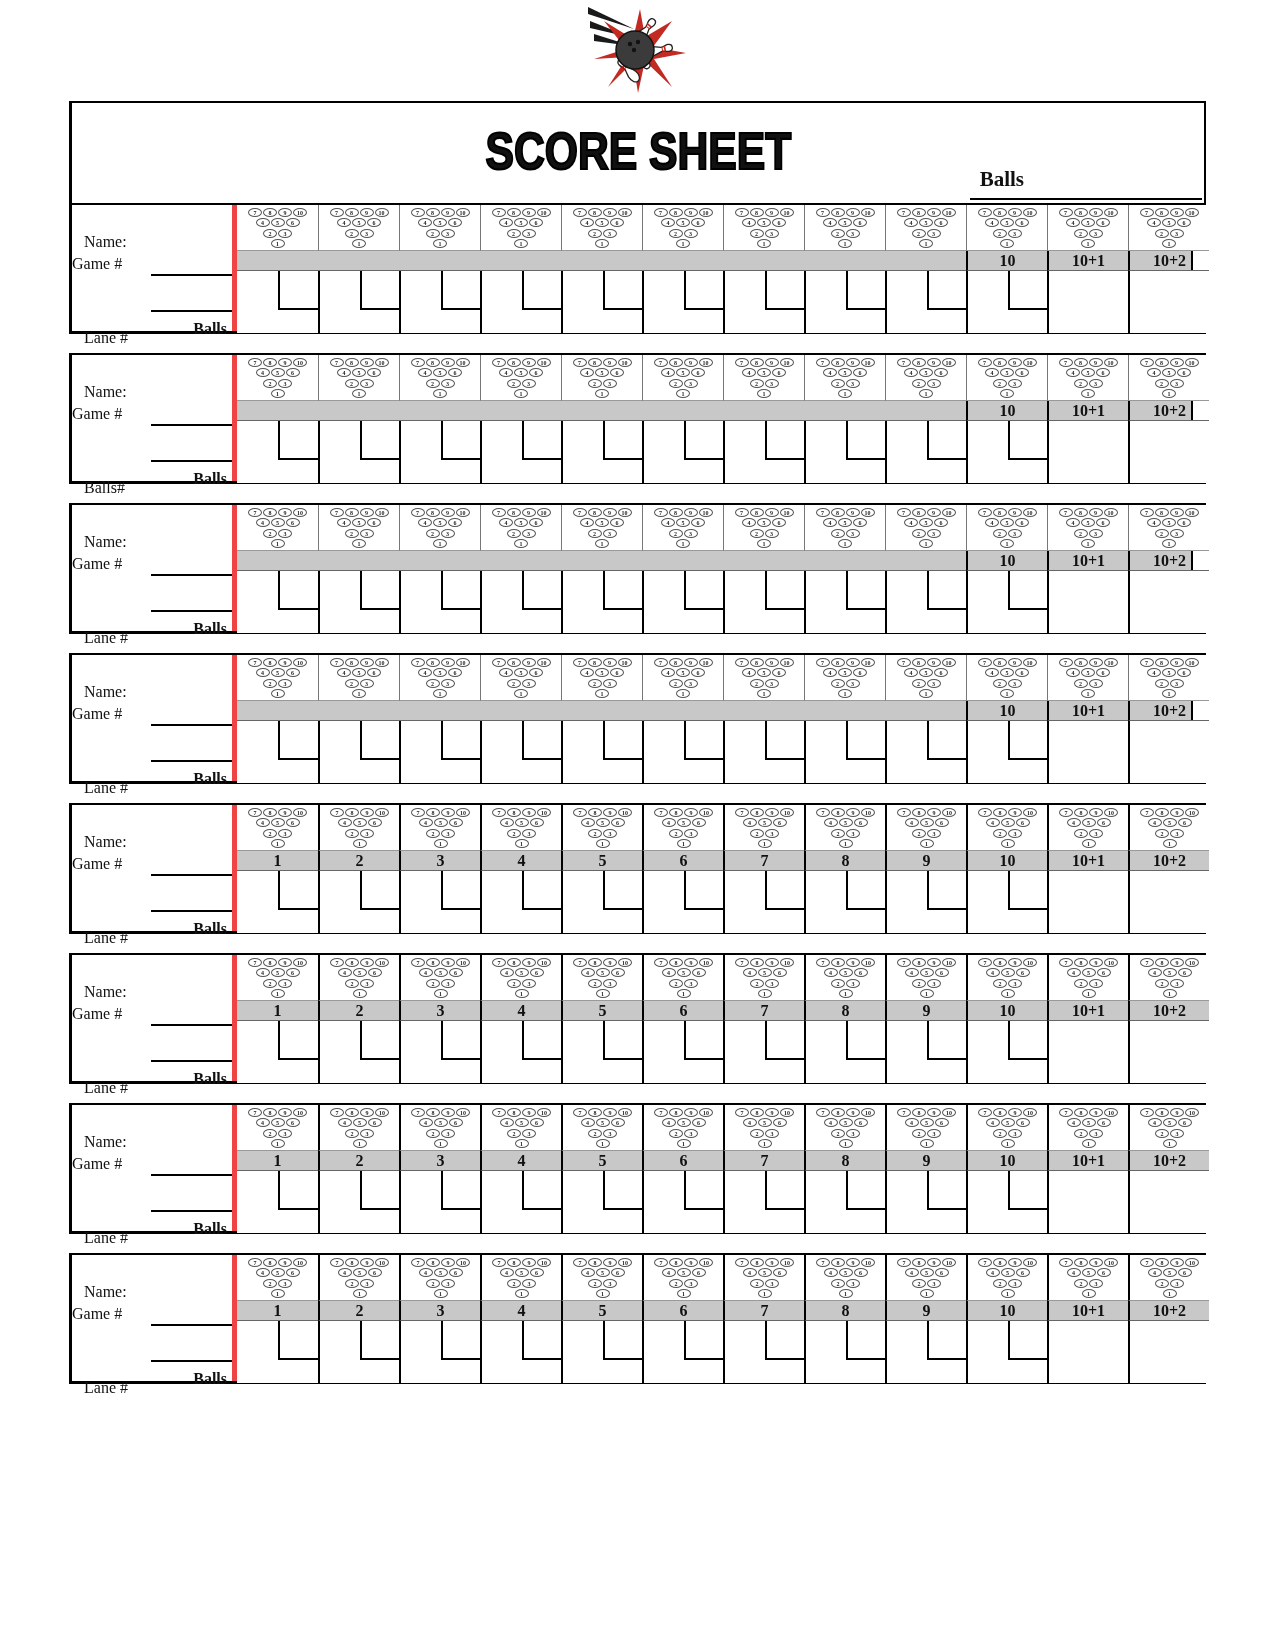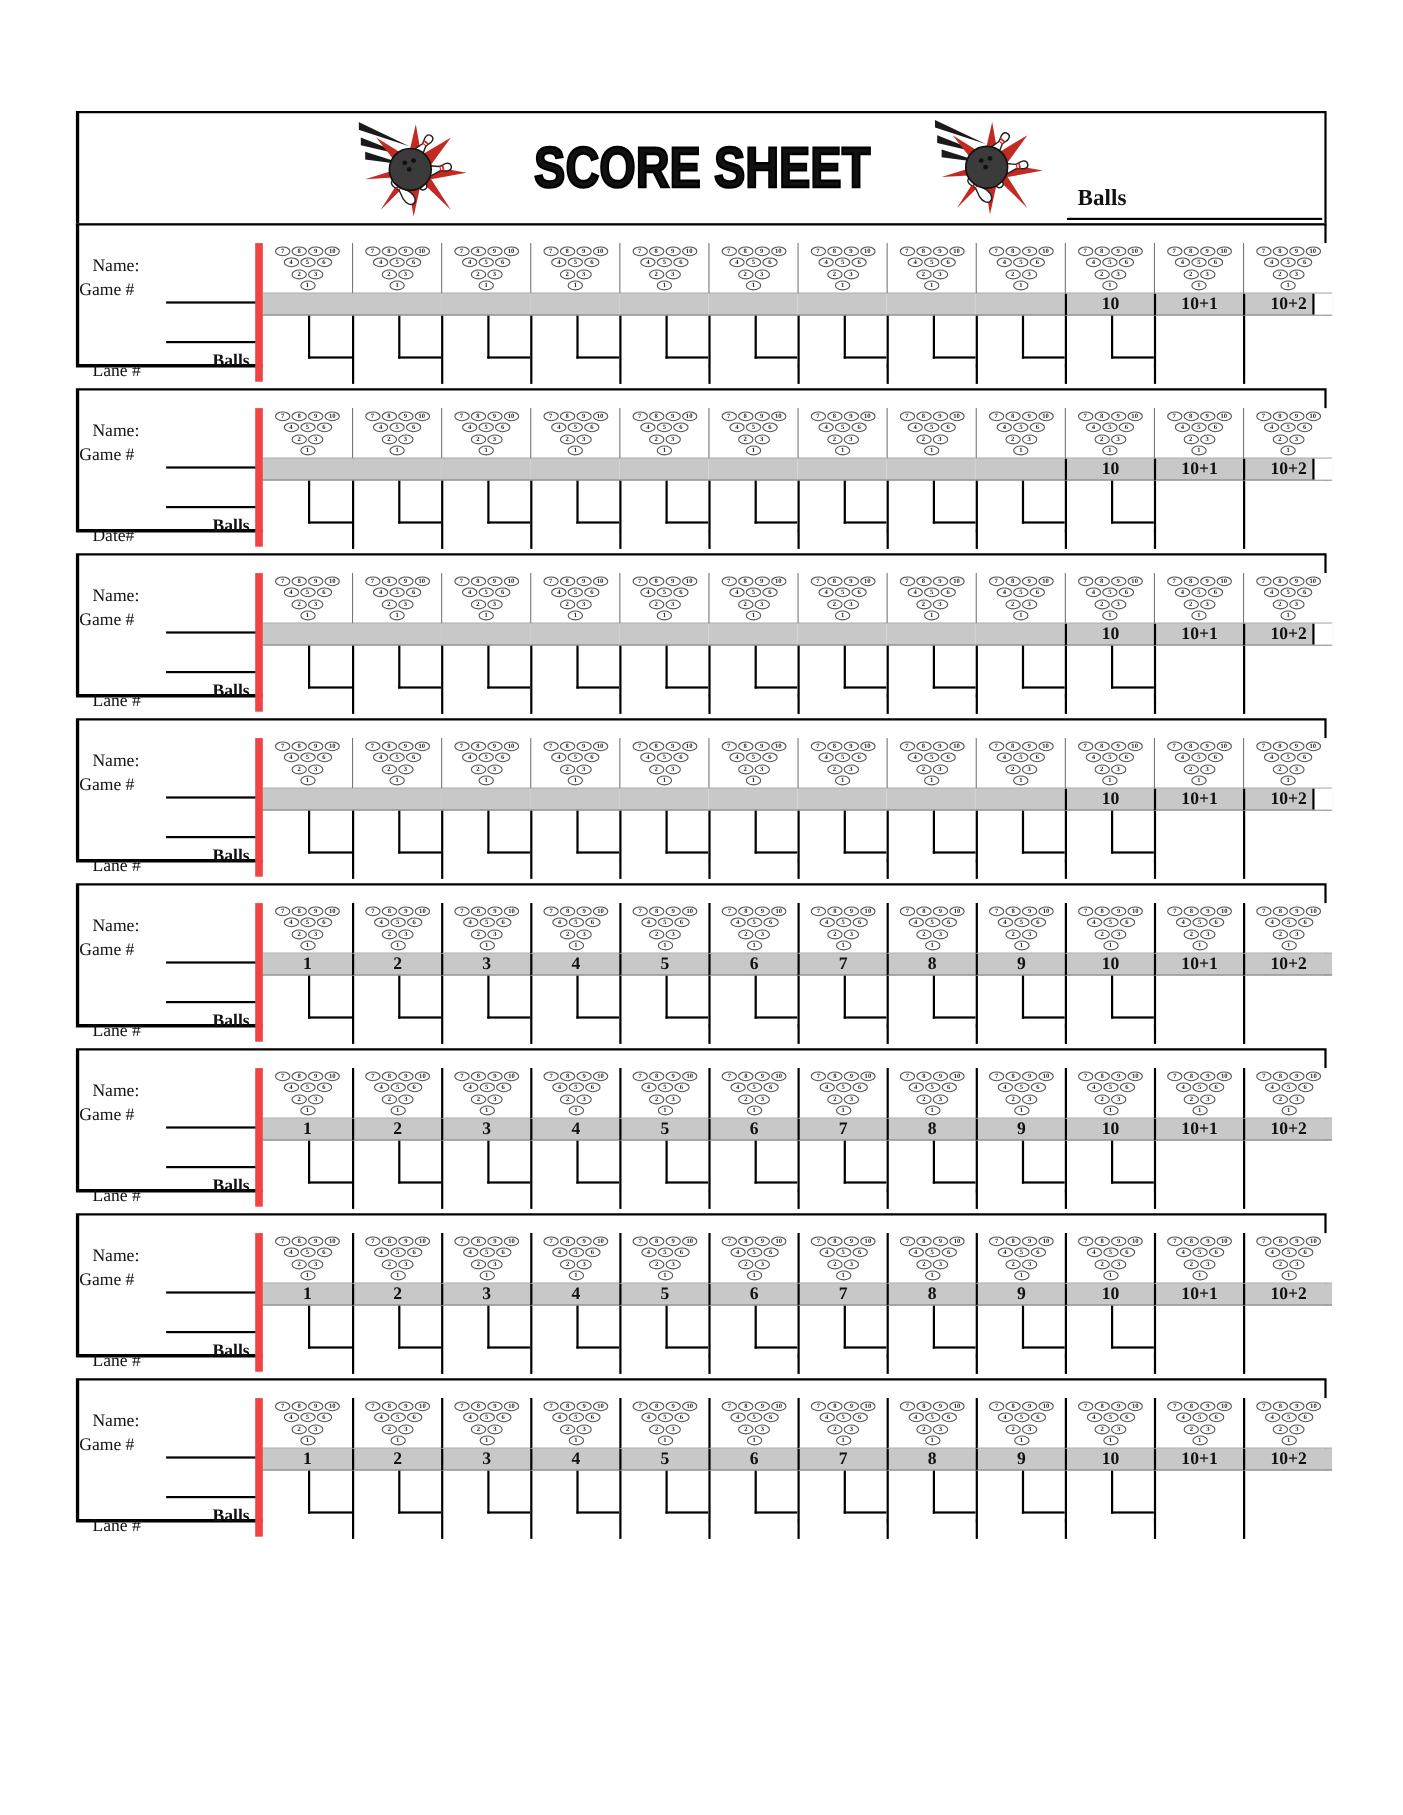--- a/index.html
+++ b/index.html
@@ -3,21 +3,21 @@
 <meta charset="utf-8">
 <style>
   html,body{margin:0;padding:0;background:#fff;}
   #page{position:relative;width:1275px;height:1650px;background:#ffffff;
         font-family:"Liberation Serif", serif;color:#111;overflow:hidden;}
 
   
   #titlebox{position:absolute;left:69px;top:101px;width:1137px;height:104px;
     border:2px solid #000;border-left-width:3px;box-sizing:border-box;background:#fff;}
   #title-inner{position:absolute;left:0;top:0;width:100%;height:100%;
-    display:flex;align-items:center;justify-content:center;gap:26px;}
+    display:flex;align-items:center;justify-content:center;gap:26px;flex-direction:column;}
   .crash-icon{width:100px;height:92px;flex:0 0 auto;}
   #main-title{font-family:"Liberation Sans", sans-serif;font-weight:bold;
     font-size:52px;letter-spacing:0px;transform:scaleX(.82);
     -webkit-text-stroke:2.2px #000;white-space:nowrap;}
   #date-label{position:absolute;right:180px;top:64px;font:bold 21px "Liberation Serif", serif;}
   #date-line{position:absolute;right:2px;bottom:3px;width:232px;border-top:2px solid #000;}
 
   
   .block{position:absolute;left:69px;width:1137px;height:131px;background:#fff;
     border:2px solid #000;border-left-width:3px;border-bottom-width:3px;box-sizing:border-box;}
@@ -25,21 +25,21 @@
   .lbl{position:absolute;font:16px "Liberation Serif", serif;white-space:nowrap;}
   .lbl.name{left:12px;top:28px;}
   .lbl.game{left:0;top:50px;}
   .lbl.lane{left:12px;top:84px;margin-top:40px;}
   .lbl.balls{right:5px;top:115px;font-weight:bold;}
   .wline{position:absolute;left:79px;width:82px;height:0;border-top:2px solid #000;}
   .game-line{top:69px;}
   .lane-line{top:105px;}
 
   .frames{position:absolute;left:160px;top:0;height:100%;width:974px;
-    border-left:7px solid #ef4444;box-sizing:border-box;display:flex;margin-top:16px;}
+    border-left:5px solid #ef4444;box-sizing:border-box;display:flex;}
   .col{width:81px;flex:0 0 81px;position:relative;box-sizing:border-box;}
 
   .pins{height:46px;box-sizing:border-box;text-align:center;padding-top:2px;
     border-bottom:1px solid #999;background:#fff;overflow:hidden;}
   .plain .col + .col .pins{border-left:1px solid #777;}
   .num   .col + .col .pins{border-left:2px solid #000;}
   .prow{height:10px;line-height:0;margin-top:0.5px;}
   .pin{display:inline-block;width:14px;height:9px;border:1px solid #555;border-radius:50%;
     background:#fff;font:bold 6px "Liberation Serif", serif;line-height:8px;color:#222;
     text-align:center;margin:0 .5px;vertical-align:top;box-sizing:border-box;}
@@ -287,21 +287,21 @@
             <div class="band"><span>10+2</span><div class="endpatch"></div></div>
             <div class="score"></div>
           </div>
         </div>
       </div>
       <div class="block plain" style="top: 353px;">
         <div class="labels">
           <div class="lbl name">Name:</div>
           <div class="lbl game">Game #</div>
           <div class="wline game-line"></div>
-          <div class="lbl lane">Date#</div>
+          <div class="lbl lane">Balls#</div>
           <div class="wline lane-line"></div>
           <div class="lbl balls">Balls</div>
         </div>
         <div class="frames">
           <div class="col">
             <div class="pins">
               <div class="prow"><span class="pin">7</span><span class="pin">8</span><span class="pin">9</span><span class="pin">10</span></div>
               <div class="prow"><span class="pin">4</span><span class="pin">5</span><span class="pin">6</span></div>
               <div class="prow"><span class="pin">2</span><span class="pin">3</span></div>
               <div class="prow"><span class="pin">1</span></div>

